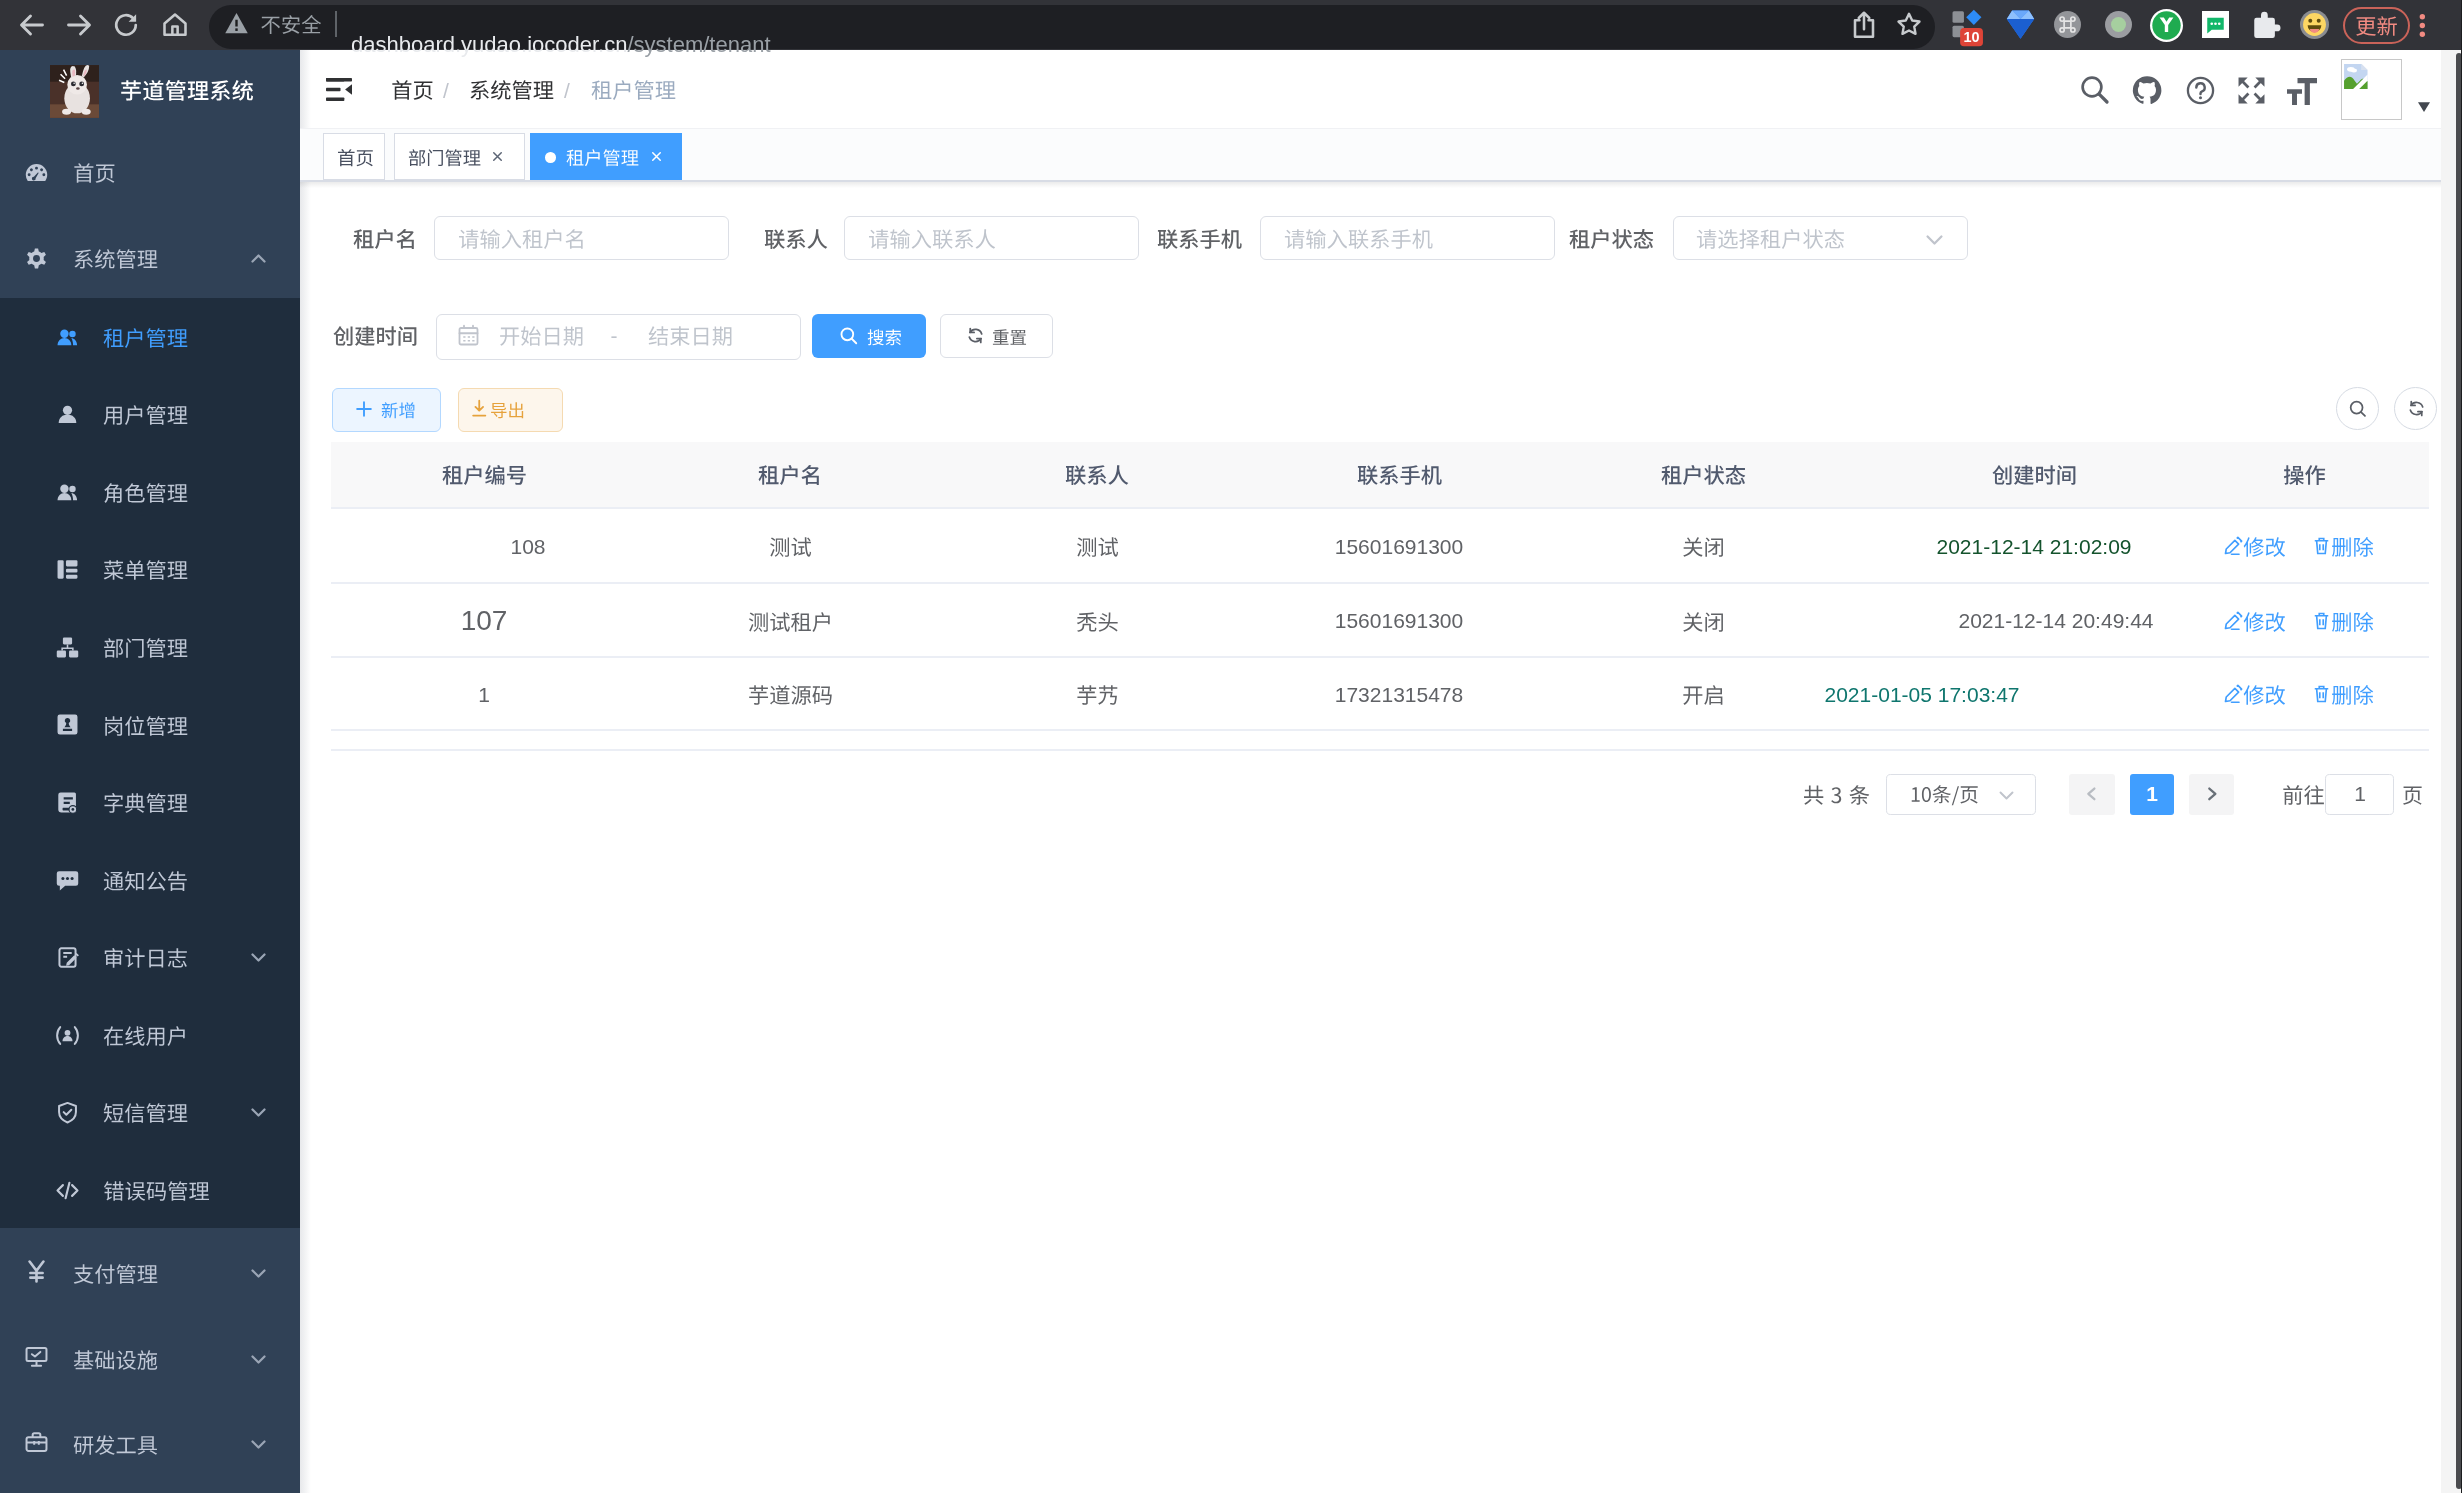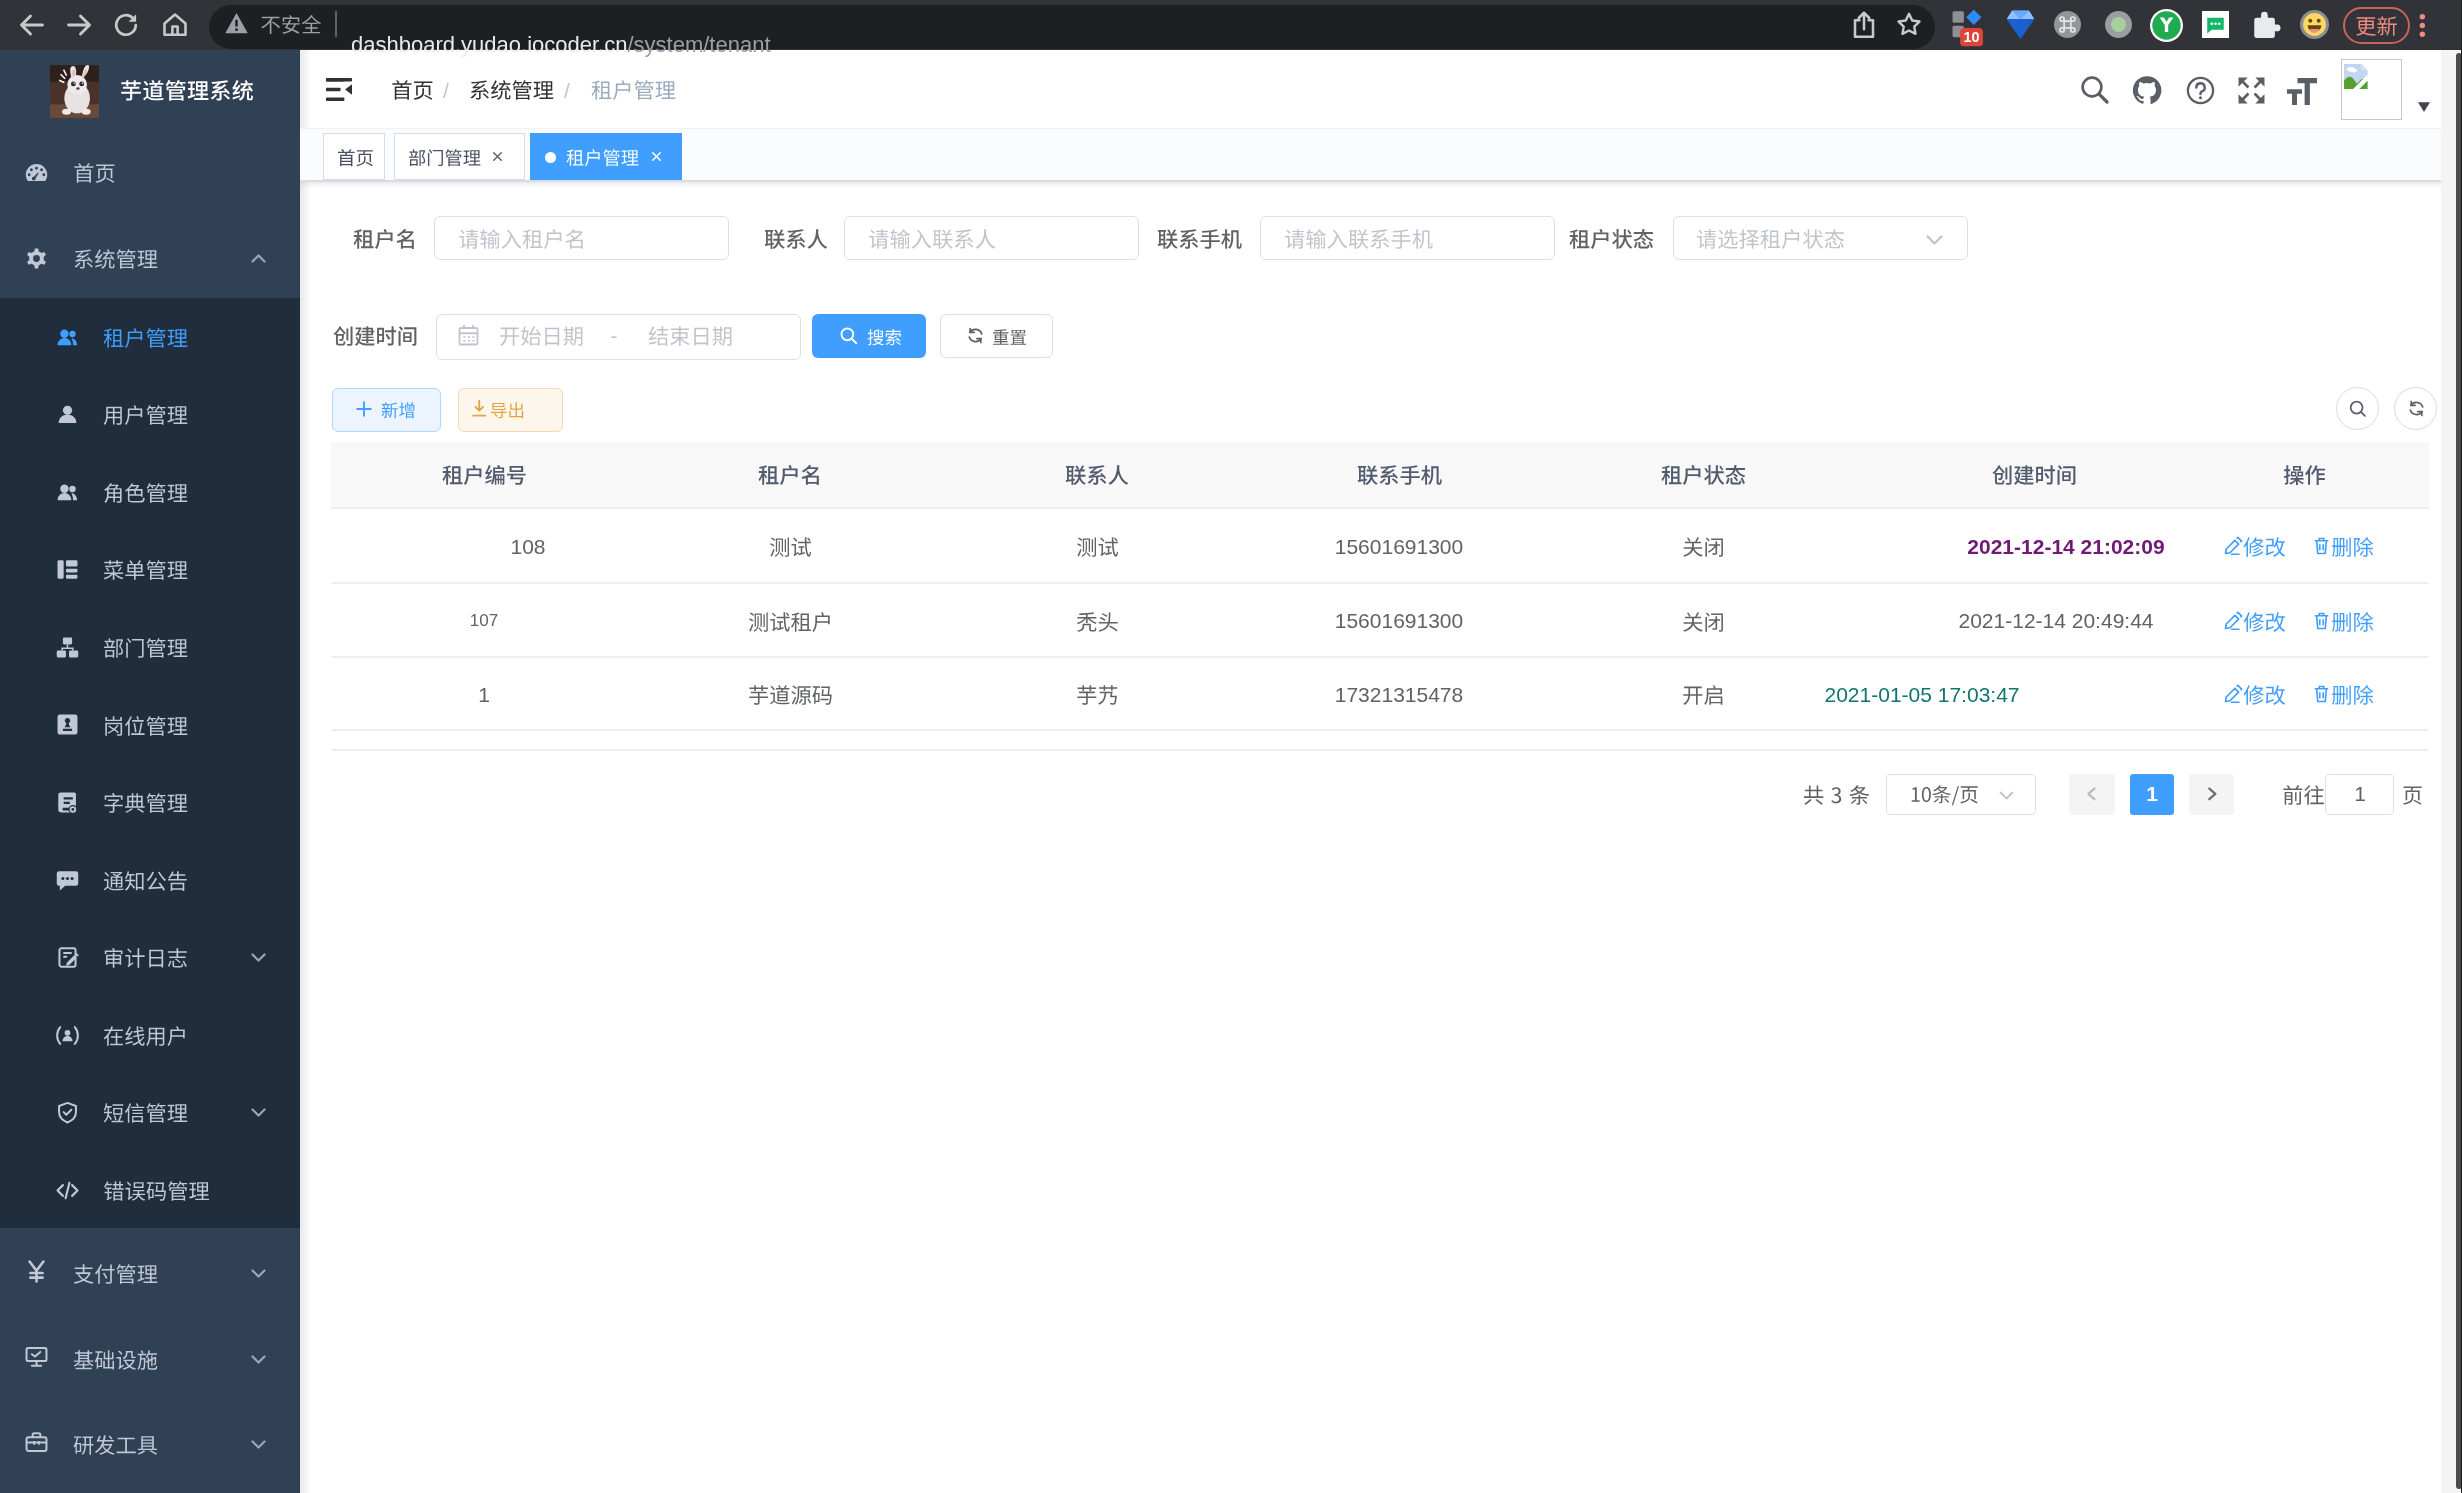--- a/index.html
+++ b/index.html
@@ -862,21 +862,21 @@
   </div>
 <span style="position:absolute;font-family:'Liberation Sans',sans-serif;font-size:21px;color:#606266;font-weight:400;white-space:pre;line-height:26px;top:534px;left:1399px;transform:translateX(-50%);">15601691300</span>
 <div style="position:absolute;left:1682px;top:537px;width:43px;height:23px">
     <svg style="position:absolute;left:0;top:0;overflow:visible" width="43" height="23" viewBox="0 0 2000 1080">
       <g fill="#606266" transform="translate(0,850) scale(1,-1)">
         <use href="#q196" transform="translate(0,0)"></use>
         <use href="#q198" transform="translate(1000,0)"></use>
       </g>
     </svg>
   </div>
-<span style="position:absolute;font-family:'Liberation Sans',sans-serif;font-size:21px;color:#701a75;font-weight:700;white-space:pre;line-height:26px;top:534px;left:2034px;transform:translateX(-50%);margin-left:32px;">2021-12-14 21:02:09</span>
+<span style="position:absolute;font-family:'Liberation Sans',sans-serif;font-size:21px;color:#14532d;font-weight:400;white-space:pre;line-height:26px;top:534px;left:2034px;transform:translateX(-50%);">2021-12-14 21:02:09</span>
 <svg style="position:absolute;left:2224px;top:537px;overflow:visible" width="18" height="18" viewBox="0 0 24 24">
     <g fill="none" stroke="#409eff" stroke-width="2.2">
       <path d="M14.5 4.5l5 5L8 21l-6 1 1-6z" stroke-linejoin="round"></path>
       <path d="M17 2l1.5-1.5 5 5L22 7" stroke-linejoin="round"></path>
       <path d="M10 23h10" stroke-linecap="round"></path>
     </g>
   </svg>
 <div style="position:absolute;left:2243px;top:537px;width:43px;height:23px">
     <svg style="position:absolute;left:0;top:0;overflow:visible" width="43" height="23" viewBox="0 0 2000 1080">
       <g fill="#409eff" transform="translate(0,850) scale(1,-1)">
@@ -892,21 +892,21 @@
     </g>
   </svg>
 <div style="position:absolute;left:2331px;top:537px;width:43px;height:23px">
     <svg style="position:absolute;left:0;top:0;overflow:visible" width="43" height="23" viewBox="0 0 2000 1080">
       <g fill="#409eff" transform="translate(0,850) scale(1,-1)">
         <use href="#q204" transform="translate(0,0)"></use>
         <use href="#q206" transform="translate(1000,0)"></use>
       </g>
     </svg>
   </div>
-<span style="position:absolute;font-family:'Liberation Sans',sans-serif;font-size:17px;color:#606266;font-weight:400;white-space:pre;line-height:26px;top:608px;left:484px;transform:translateX(-50%);">107</span>
+<span style="position:absolute;font-family:'Liberation Sans',sans-serif;font-size:28px;color:#606266;font-weight:400;white-space:pre;line-height:26px;top:608px;left:484px;transform:translateX(-50%);">107</span>
 <div style="position:absolute;left:748px;top:612px;width:85px;height:23px">
     <svg style="position:absolute;left:0;top:0;overflow:visible" width="85" height="23" viewBox="0 0 4000 1080">
       <g fill="#606266" transform="translate(0,850) scale(1,-1)">
         <use href="#q192" transform="translate(0,0)"></use>
         <use href="#q194" transform="translate(1000,0)"></use>
         <use href="#q34" transform="translate(2000,0)"></use>
         <use href="#q36" transform="translate(3000,0)"></use>
       </g>
     </svg>
   </div>

